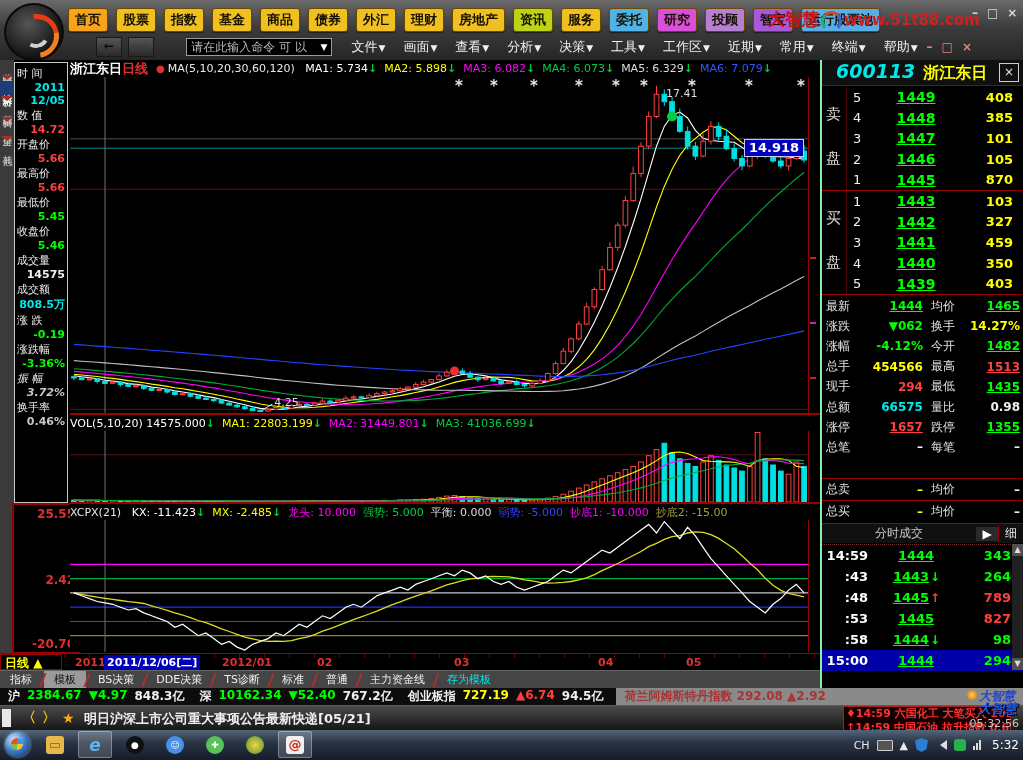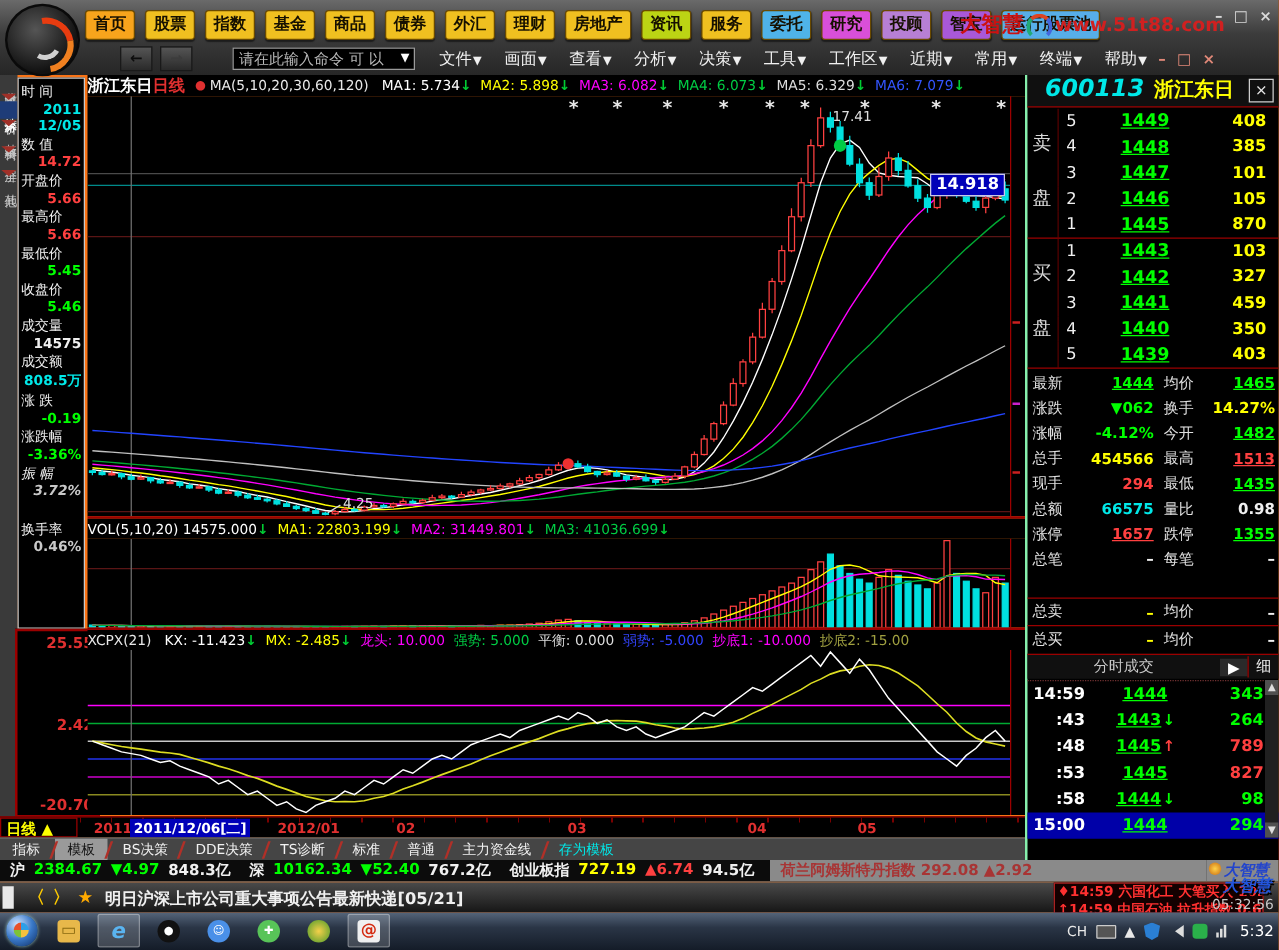--- a/index.html
+++ b/index.html
@@ -1,16 +1,16 @@
 <!DOCTYPE html>
 <html><head>
 <meta charset="utf-8">
 <style>
   html,body{margin:0;padding:0;background:#222;}
-  #app{position:relative;width:1023px;height:760px;overflow:hidden;background:#f97316;
+  #app{position:relative;width:1023px;height:760px;overflow:hidden;background:#000000;
        font-family:"DejaVu Sans","Liberation Sans",sans-serif;font-size:12px;-webkit-font-smoothing:none;}
   .abs{position:absolute;}
   
   .topbar{position:absolute;left:0;top:0;width:1023px;height:60px;
           background:linear-gradient(180deg,#6a6a6a,#3c3c3c 45%,#262626);}
   .applogo{position:absolute;left:4px;top:3px;width:56px;height:54px;border-radius:50%;
            background:radial-gradient(circle at 40% 35%,#555,#111 70%);border:2px solid #0a0a0a;}
   .applogo .swirl{position:absolute;left:9px;top:9px;width:34px;height:34px;border-radius:50%;
            border:5px solid transparent;border-top-color:#e83c10;border-right-color:#f08020;transform:rotate(35deg);}
   .applogo .swirl2{position:absolute;left:17px;top:17px;width:18px;height:18px;border-radius:50%;
@@ -329,21 +329,21 @@
         <div class="irow" style="color: rgb(0, 255, 0);">
           <div class="ilabel">涨跌幅</div>
           <div class="ival" style="color: rgb(0, 255, 0);">-3.36%</div>
 
         </div>
         <div class="irow" style="color: rgb(200, 200, 200); font-style: italic;">
           <div class="ilabel">振  幅</div>
           <div class="ival" style="color: rgb(200, 200, 200);">3.72%</div>
 
         </div>
-        <div class="irow" style="color: rgb(200, 200, 200); margin-top: 16px;">
+        <div class="irow" style="color: rgb(200, 200, 200);">
           <div class="ilabel">换手率</div>
           <div class="ival" style="color: rgb(200, 200, 200);">0.46%</div>
 
         </div>
       </div>
   </div>
 
   <div class="svgwrap" style="left:70px;top:77px;width:738px;height:336px;">
     <svg id="main-svg" viewBox="0 0 738 336" preserveAspectRatio="none">
         <line x1="0.0" y1="61.8" x2="738.0" y2="61.8" stroke="#4a4a4a" stroke-width="1"></line>

